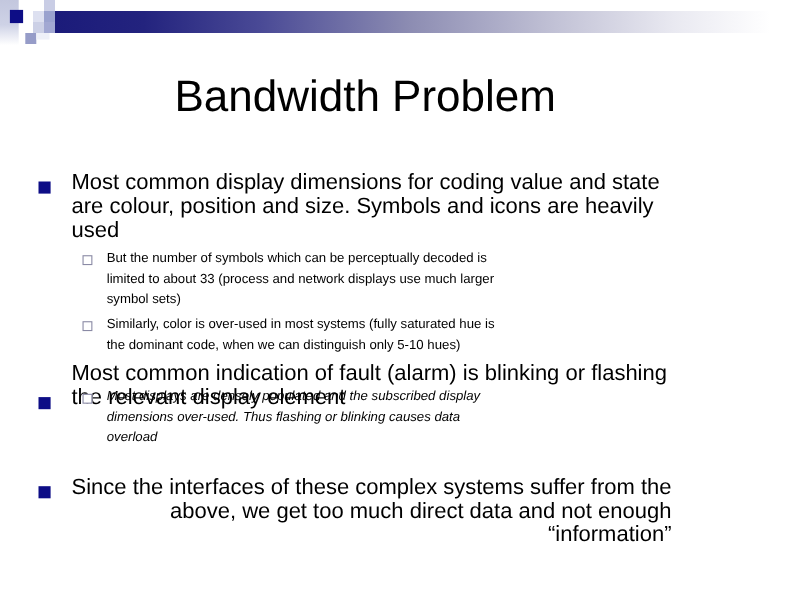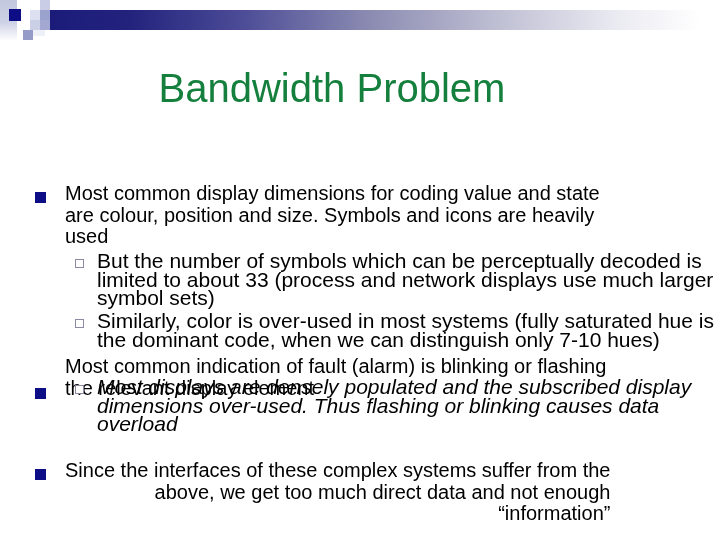--- a/index.html
+++ b/index.html
@@ -22,35 +22,35 @@
   .sq-b{left:40px;top:0;width:10px;height:10px;background:#c9cde5;}
   .sq-c{left:30px;top:10px;width:10px;height:10px;background:#dde0f0;}
   .sq-d{left:40px;top:10px;width:10px;height:10px;background:#9aa2ce;}
   .sq-e{left:30px;top:20px;width:10px;height:10px;background:#ccd0e6;}
   .sq-f{left:40px;top:20px;width:10px;height:10px;background:#a2a8d2;}
   .sq-g{left:23px;top:30px;width:10px;height:10px;background:#969cc8;}
   .sq-h{left:33px;top:30px;width:12px;height:6px;background:#eef0f8;}
   
   .title{
     position:absolute;top:66px;left:0;width:664px;text-align:center;
-    font-size:40px;line-height:44px;color:#15803d;white-space:pre;
+    font-size:40px;line-height:44px;color:#000000;white-space:pre;
   }
   
-  .bullet{position:absolute;display:flex;align-items:flex-start;margin-top:27px;}
+  .bullet{position:absolute;display:flex;align-items:flex-start;}
   .lvl1{left:35px;width:660px;}
   .lvl1 .marker{
     flex:none;width:11px;height:11px;background:#0d0d86;margin:9px 19px 0 0;
   }
   .lvl1 .text{font-size:20px;line-height:21.5px;white-space:pre;}
   .lvl2{left:75px;width:620px;}
   .lvl2 .marker{
     flex:none;width:9px;height:9px;box-sizing:border-box;
     border:1.5px solid #8a8aa5;background:#ffffff;margin:7px 13px 0 0;
   }
-  .lvl2 .text{font-size:21px;line-height:18.5px;white-space:pre;}
+  .lvl2 .text{font-size:12px;line-height:18.5px;white-space:pre;}
   .b1{top:156px;} .s1{top:225px;} .s2{top:285px;}
   .b2{top:329px;align-items:flex-end;} .s3{top:351px;font-style:italic;} .b3{top:433px;text-align:right;}
 </style>
 </head>
 <body>
 
 <div class="slide">
 
   <div class="deco-strip"></div>
   <div class="deco-bar"></div>
@@ -77,21 +77,21 @@
     <div class="bullet lvl2 s1">
       <span class="marker"></span>
       <span class="text">But the number of symbols which can be perceptually decoded is
 limited to about 33 (process and network displays use much larger
 symbol sets)</span>
     </div>
 
     <div class="bullet lvl2 s2">
       <span class="marker"></span>
       <span class="text">Similarly, color is over-used in most systems (fully saturated hue is
-the dominant code, when we can distinguish only 7-10 hues)</span>
+the dominant code, when we can distinguish only 5-10 hues)</span>
     </div>
 
     <div class="bullet lvl1 b2">
       <span class="marker"></span>
       <span class="text">Most common indication of fault (alarm) is blinking or flashing
 the relevant display element</span>
     </div>
 
     <div class="bullet lvl2 s3">
       <span class="marker"></span>

